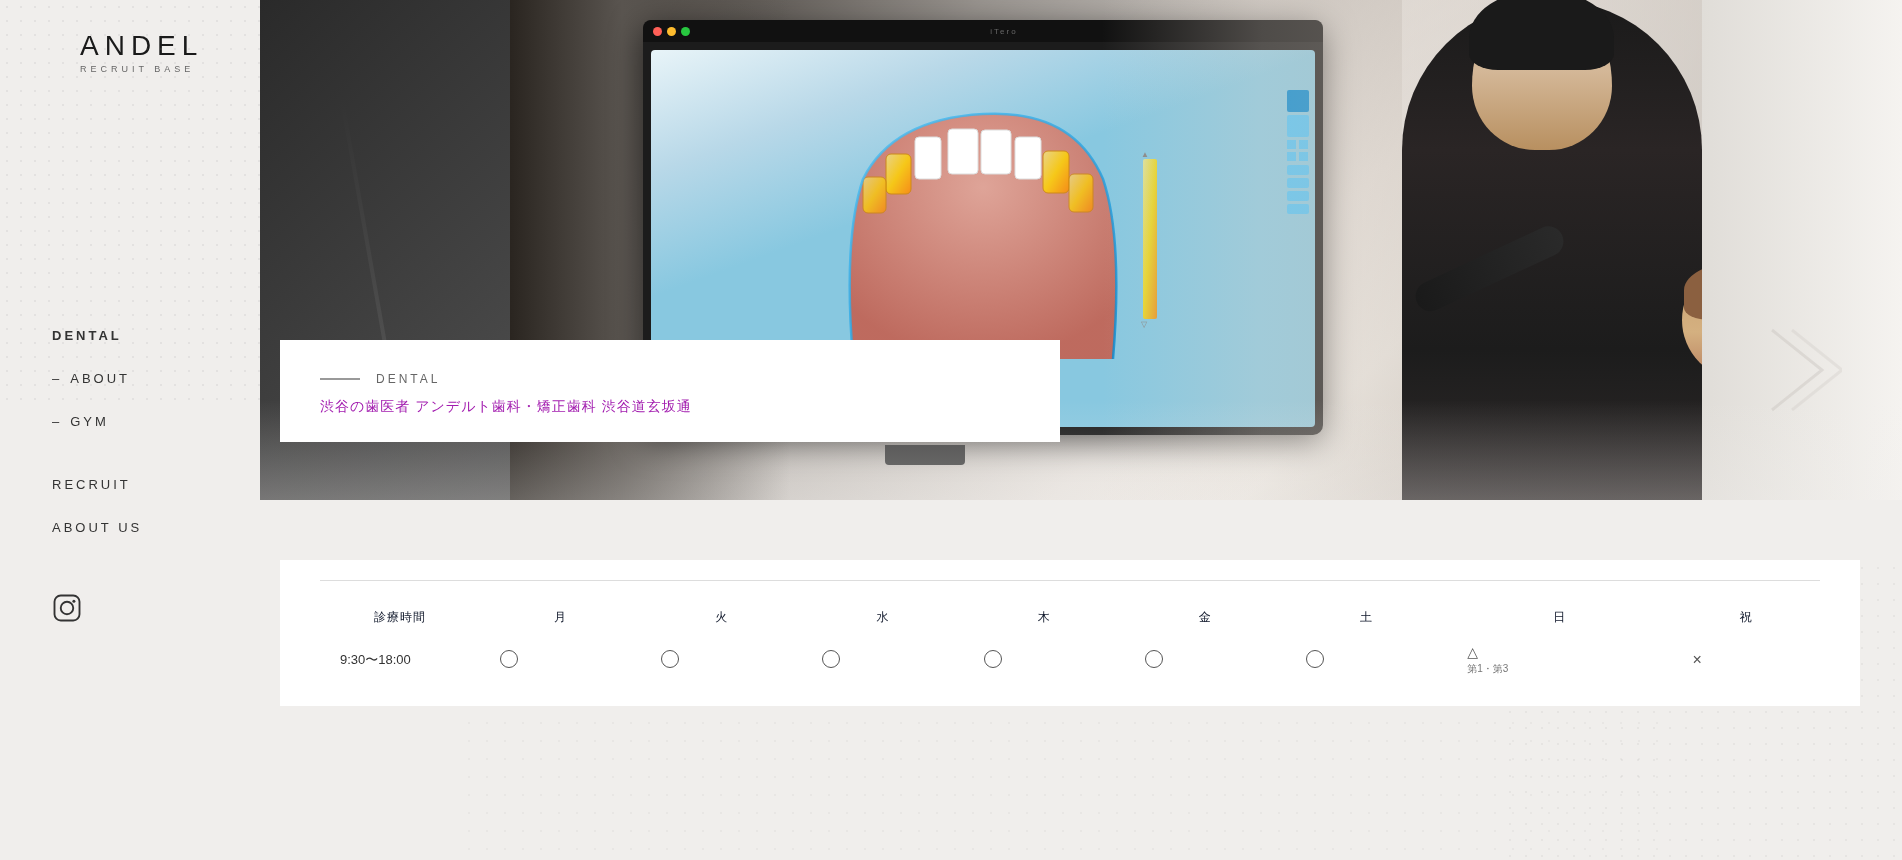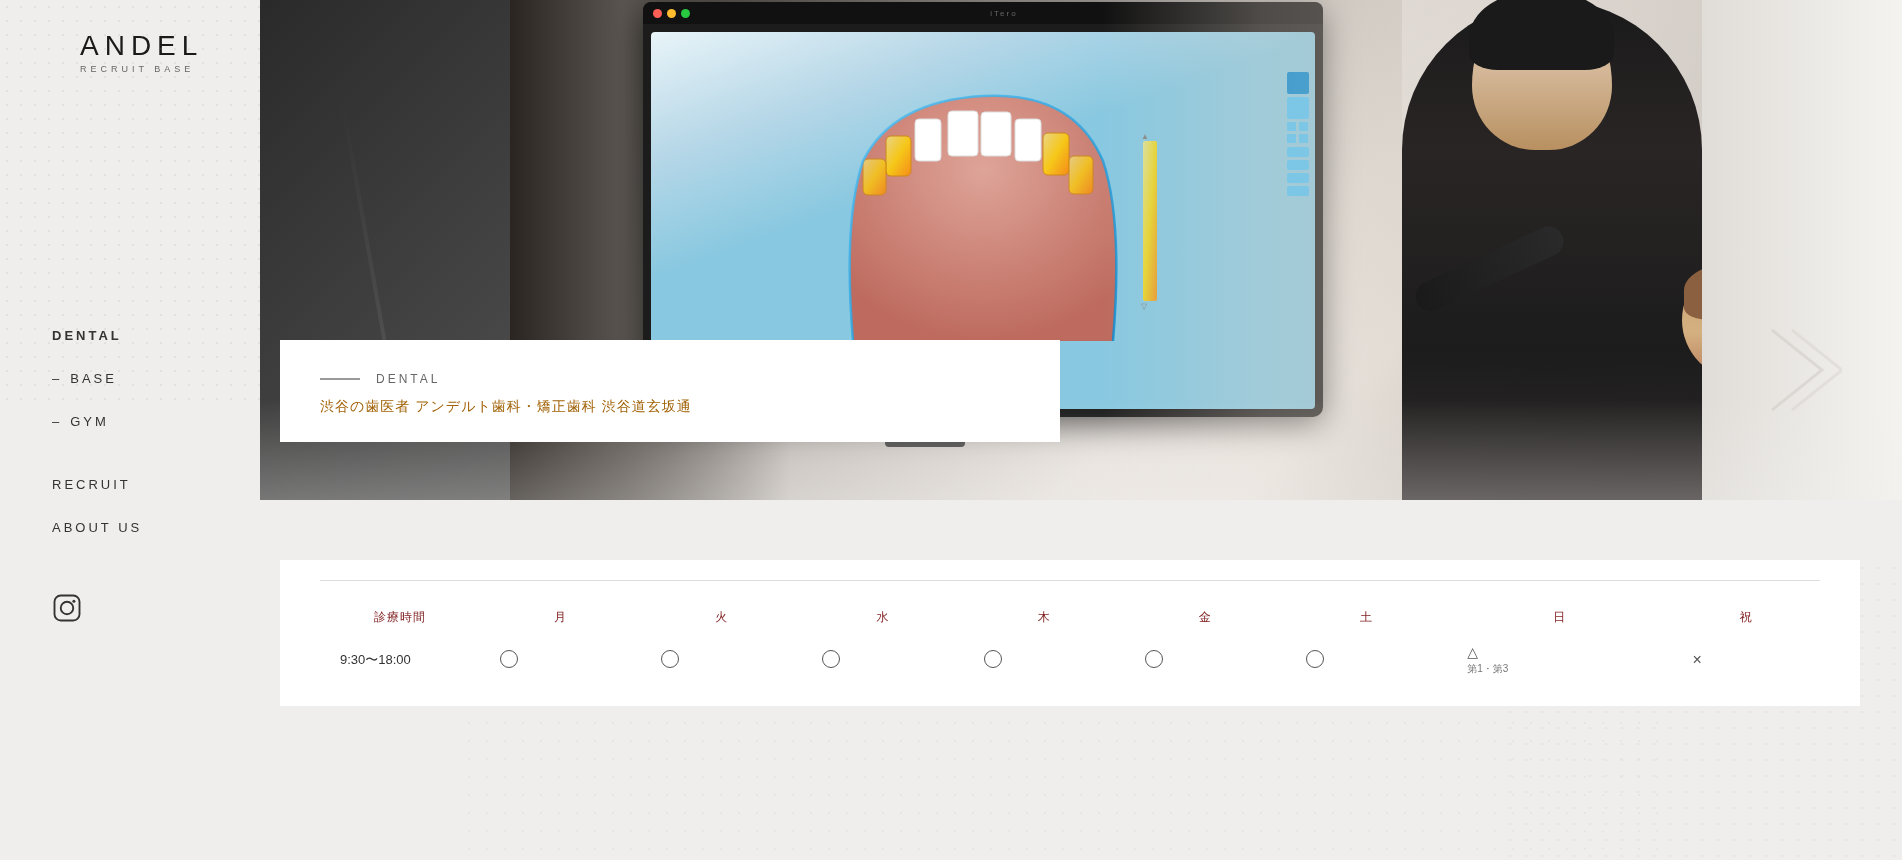--- a/index.html
+++ b/index.html
@@ -153,21 +153,21 @@
     }
 
     .dental-label-text {
       font-size: 12px;
       letter-spacing: 3px;
       color: #666;
     }
 
     .subtitle-text {
       font-size: 14px;
-      color: #a16207;
+      color: #a21caf;
       margin-bottom: 26px;
       letter-spacing: 1px;
     }
 
     .main-heading {
       font-size: 34px;
       font-weight: 400;
       color: #1a1a1a;
       letter-spacing: 2px;
       line-height: 1.3;
@@ -190,21 +190,21 @@
       margin-bottom: 20px;
     }
 
     .schedule-table {
       width: 100%;
       border-collapse: collapse;
     }
 
     .schedule-table th {
       font-size: 12px;
-      color: #7f1d1d;
+      color: #0f172a;
       letter-spacing: 1px;
       font-weight: normal;
       padding: 8px 20px;
       text-align: center;
     }
 
     .schedule-table th:first-child {
       text-align: center;
       width: 160px;
     }
@@ -335,21 +335,21 @@
       top: 0;
       width: 790px;
       height: 500px;
       display: flex;
       align-items: flex-start;
       justify-content: center;
     }
 
     .monitor-outer {
       position: relative;
-      margin-top: 2px;
+      margin-top: 20px;
       width: 564px;
       height: 430px;
     }
 
     .monitor-bezel {
       width: 680px;
       height: 415px;
       background: #1c1c1c;
       border-radius: 10px;
       padding: 8px;
@@ -489,21 +489,21 @@
     <div class="logo-text">ANDEL</div>
     <div class="logo-sub">RECRUIT BASE</div>
   </div>
 
   <nav class="nav-area">
     <div class="nav-item active">
       <span>DENTAL</span>
     </div>
     <div class="nav-item">
       <span class="nav-dash">–</span>
-      <span>BASE</span>
+      <span>ABOUT</span>
     </div>
     <div class="nav-item">
       <span class="nav-dash">–</span>
       <span>GYM</span>
     </div>
 
     <div style="height: 20px;"></div>
 
     <div class="nav-section">
       <span>RECRUIT</span>

